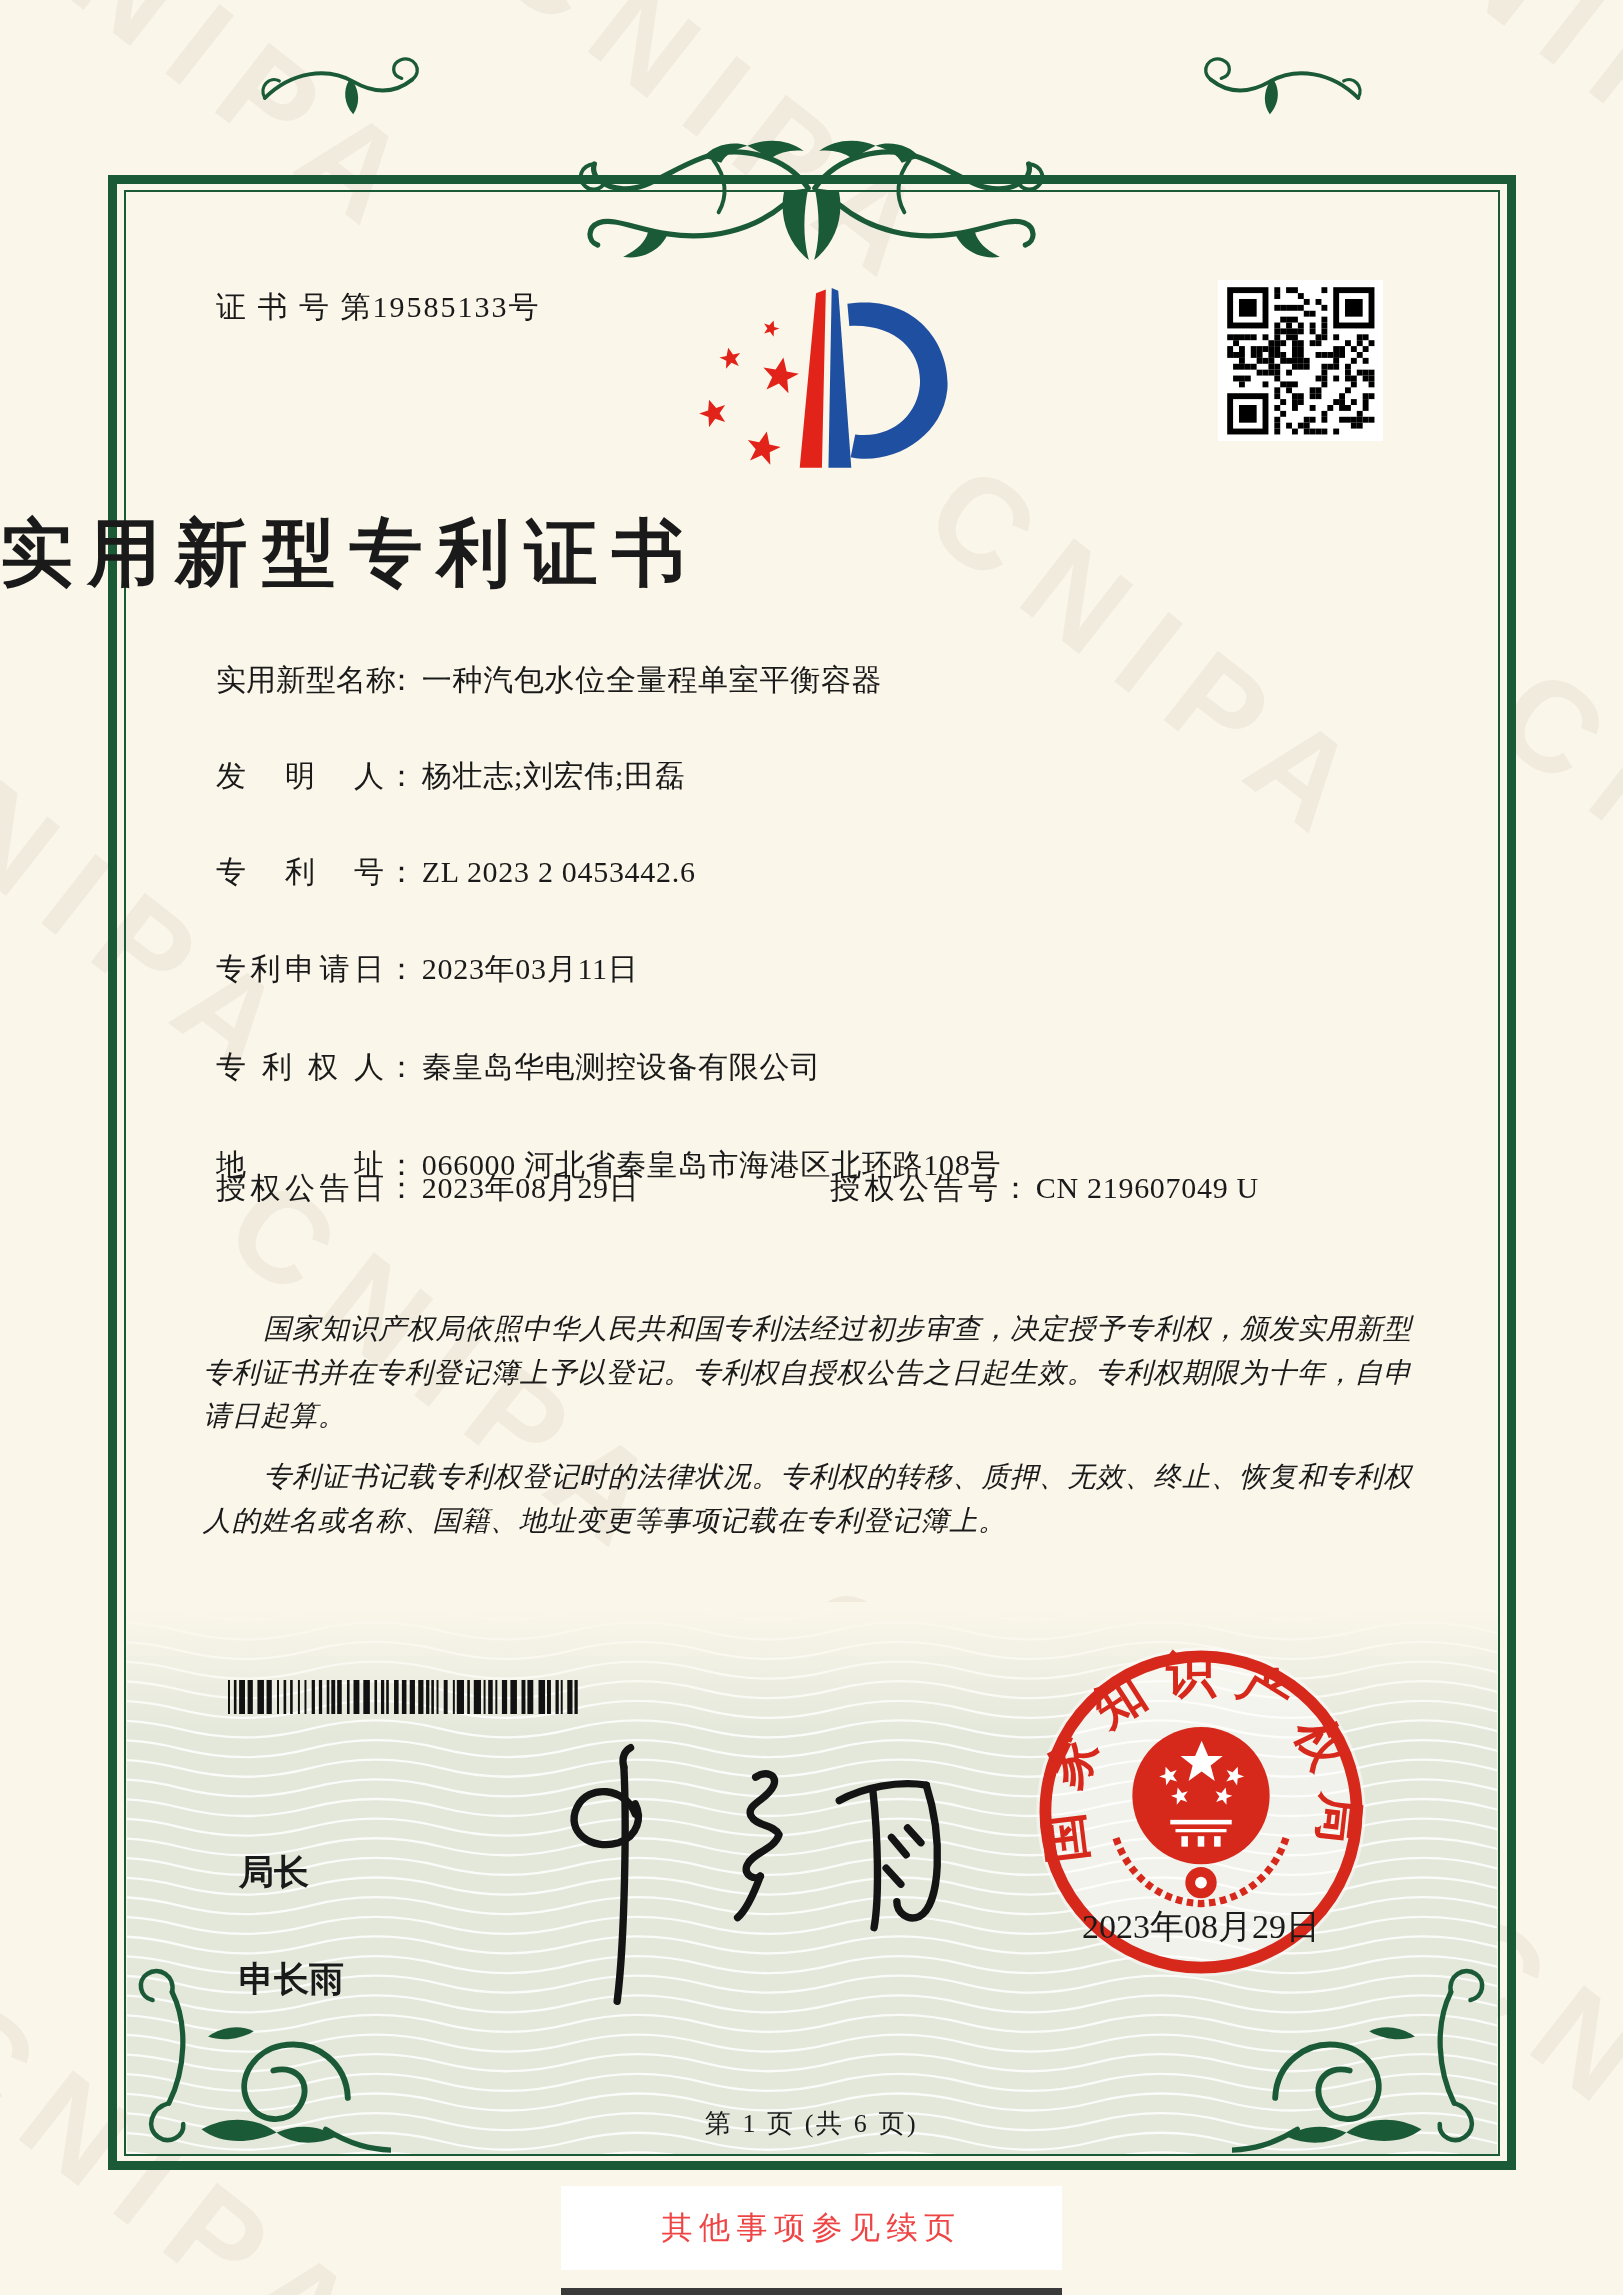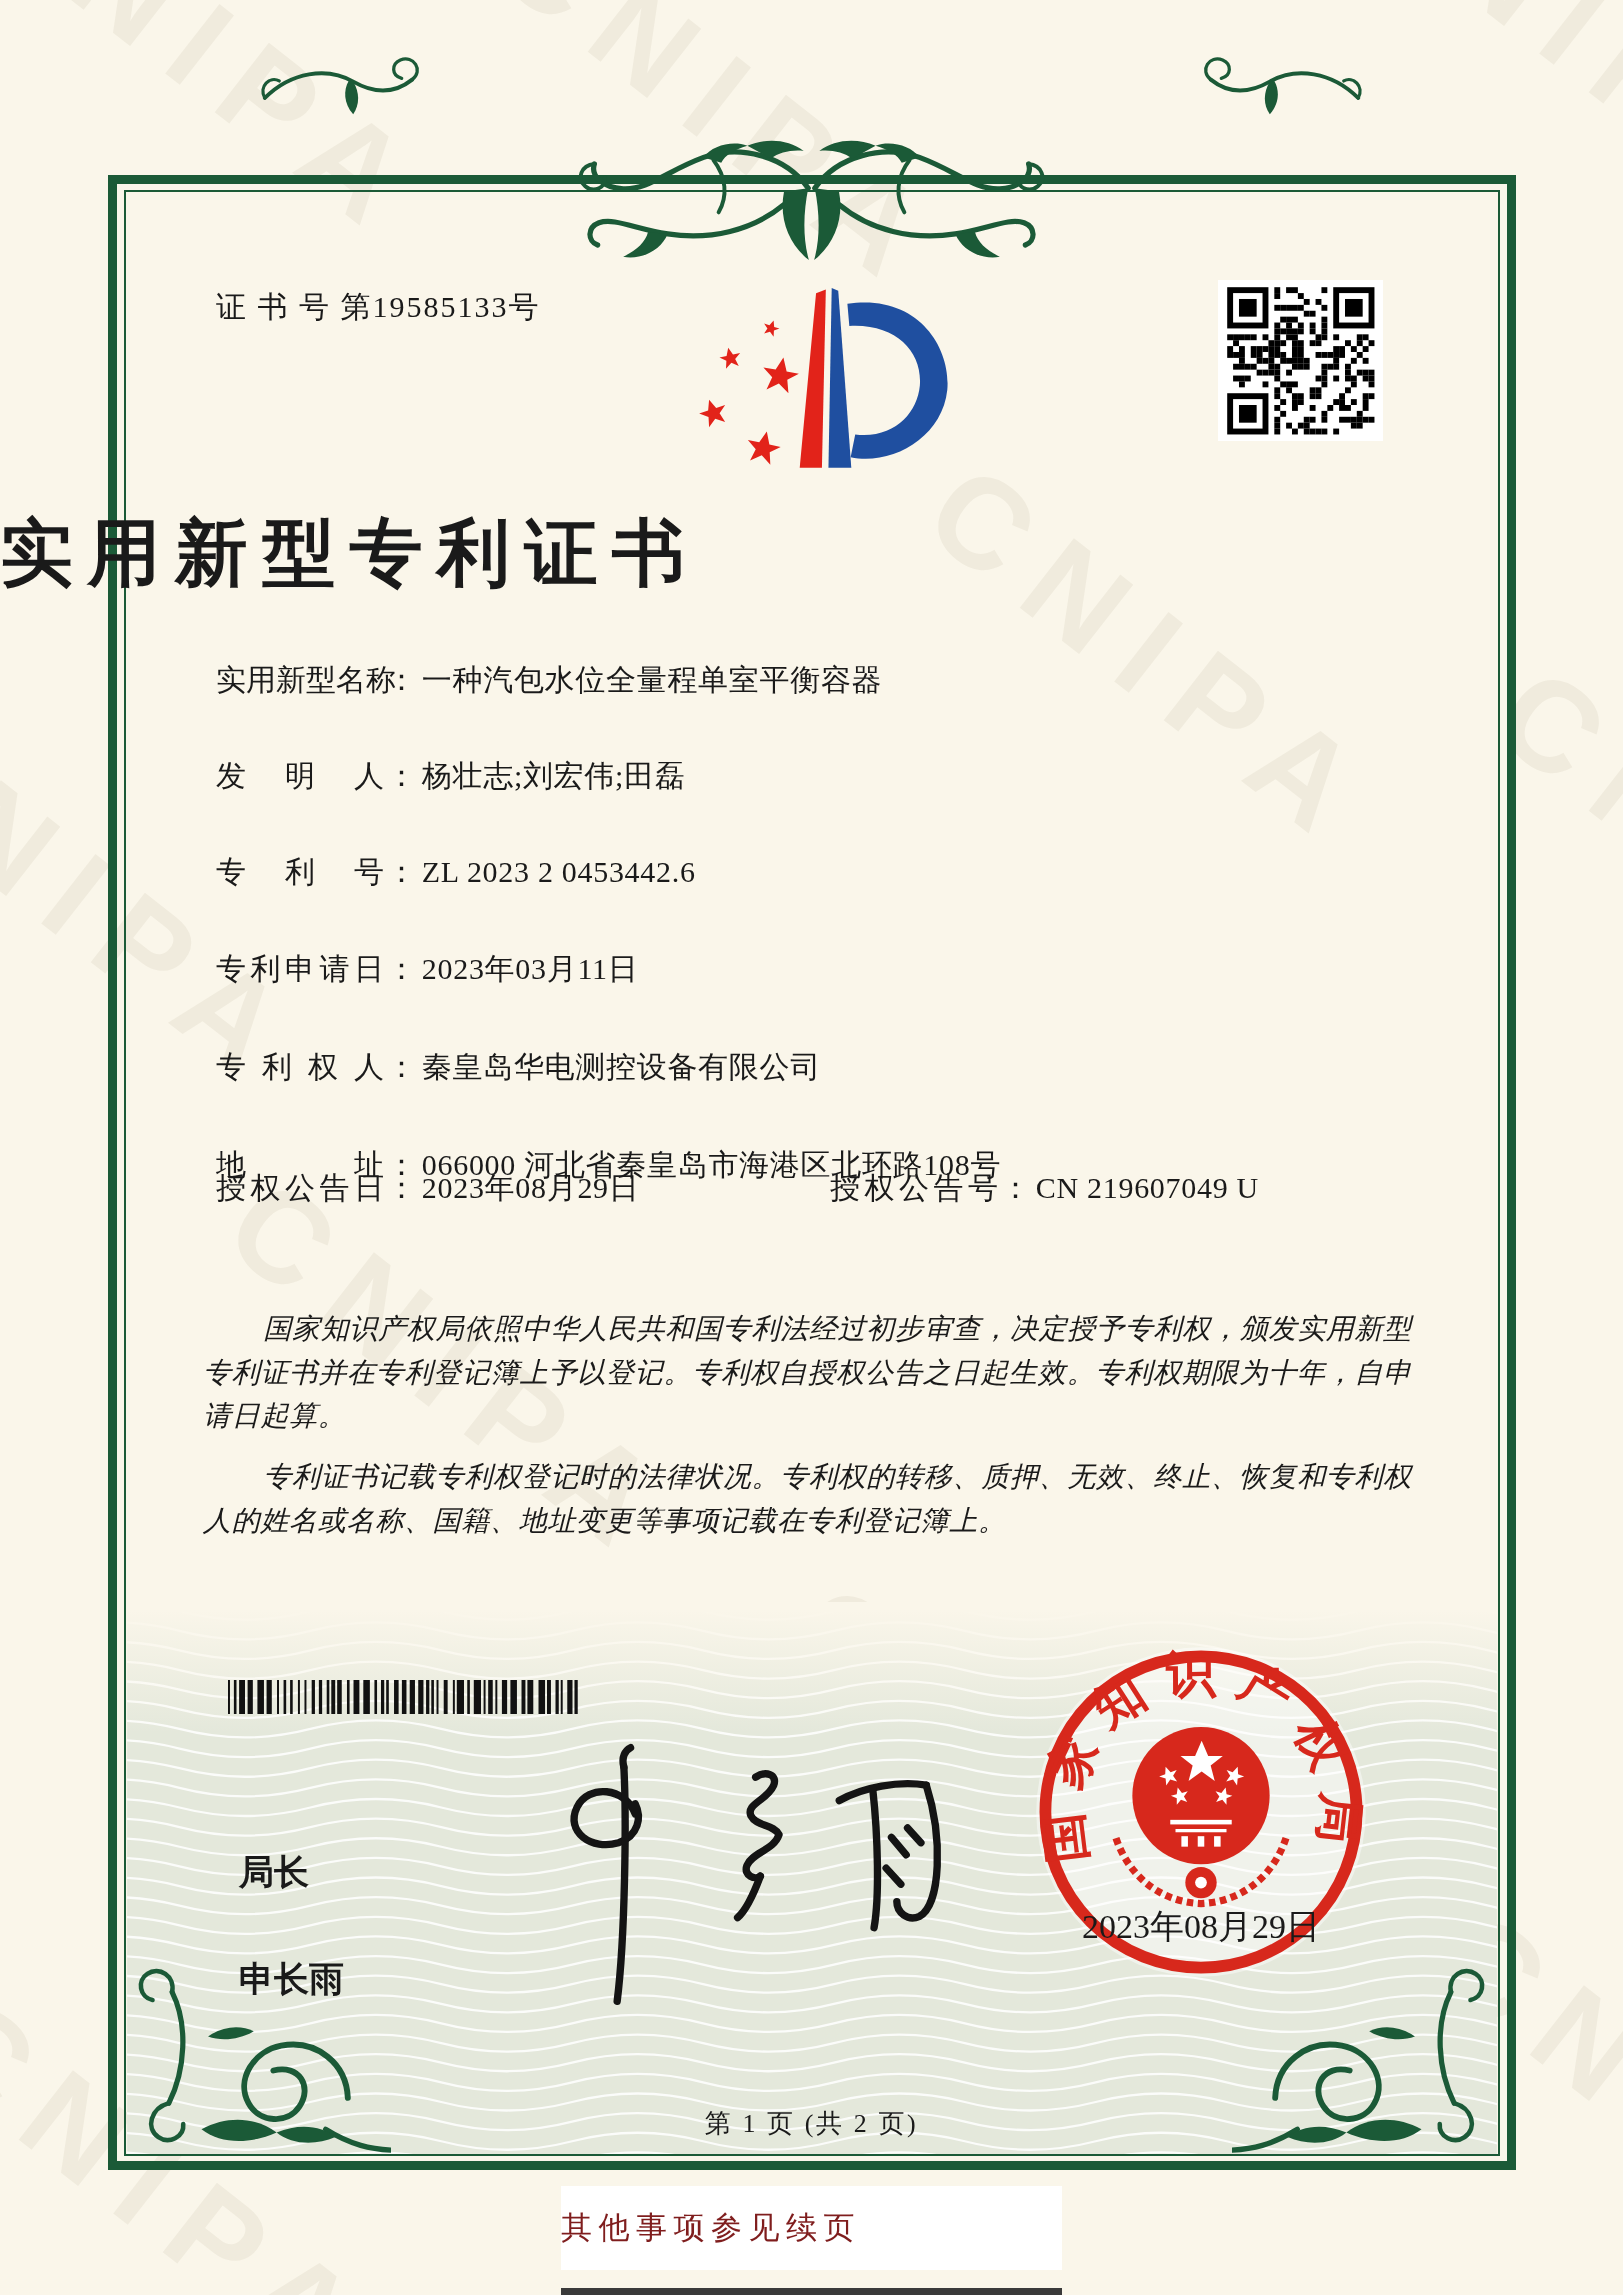--- a/index.html
+++ b/index.html
@@ -27,21 +27,21 @@
   .grant2{position:absolute;left:614px;top:0;}
   .paras{position:absolute;left:203px;top:1307px;width:1209px;font-size:28px;line-height:1.56;
       text-align:justify;letter-spacing:0.7px;font-style:italic;}
   .paras p{margin:0 0 17px 0;text-indent:2.15em;}
   .sig-title{position:absolute;left:239px;top:1849px;font-size:35px;font-weight:bold;
       font-family:"Liberation Sans","DejaVu Sans",sans-serif;}
   .sig-name{position:absolute;left:239px;top:1936px;font-size:35px;font-weight:bold;
       font-family:"Liberation Sans","DejaVu Sans",sans-serif;margin-top:20px;}
   .page-info{position:absolute;left:0;top:2106px;width:1623px;text-align:center;font-size:26px;letter-spacing:2.6px;}
   .note-box{position:absolute;left:561px;top:2186px;width:501px;height:84px;background:#ffffff;
-      line-height:84px;font-size:31px;letter-spacing:6.5px;color:#7f1d1d;}
+      text-align:center;line-height:84px;font-size:31px;letter-spacing:6.5px;color:#ef4444;}
   .next-edge{position:absolute;left:561px;top:2288px;width:501px;height:7.2px;background:#3a3a3a;}
   .abs{position:absolute;}
   svg{display:block;}
 </style>
 </head>
 <body>
 
 <div id="page">
 
   <span class="wm" style="left:-59px;top:-26px">CNIPA</span>
@@ -512,18 +512,18 @@
           <rect x="255" y="297" width="10" height="16"></rect>
           <rect x="280" y="297" width="10" height="16"></rect>
       </g>
       <path d="M 130,300 C 150,360 200,398 260,400 C 320,398 370,360 390,300" fill="none" stroke="#d7281c" stroke-width="11" stroke-dasharray="10 7"></path>
       <circle cx="260" cy="368" r="24" fill="#d7281c"></circle>
       <circle cx="260" cy="368" r="9" fill="#ffffff"></circle>
     </g>
     <text x="260" y="452" text-anchor="middle" font-size="52" fill="#1a1a1a" font-family="Liberation Serif, DejaVu Serif, serif">2023年08月29日</text>
   </svg>
 
-  <div class="page-info">第 1 页 (共 2 页)</div>
+  <div class="page-info">第 1 页 (共 6 页)</div>
   <div class="note-box">其他事项参见续页</div>
   <div class="next-edge"></div>
 
 </div>
 
 
 </body></html>

